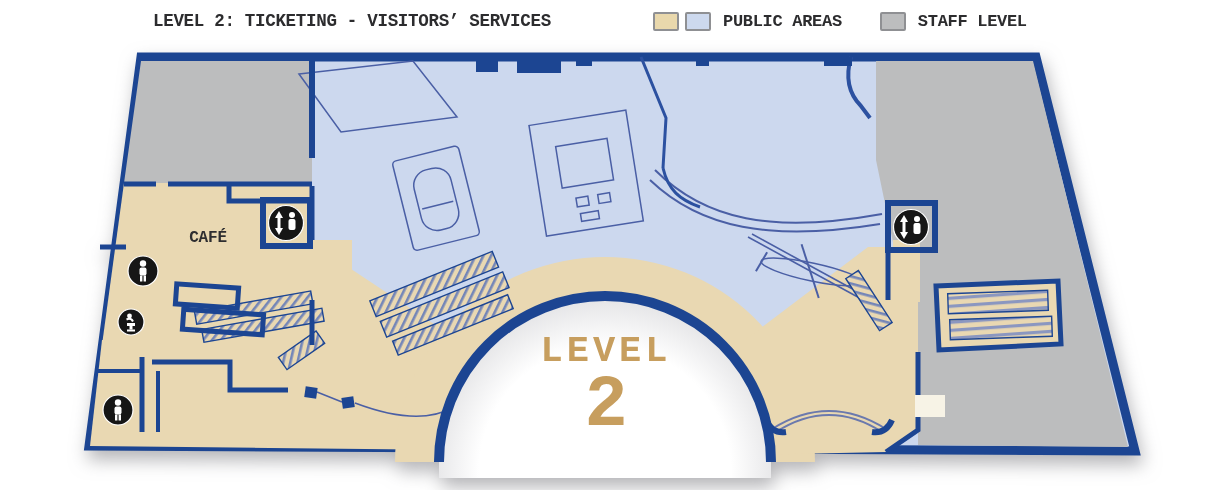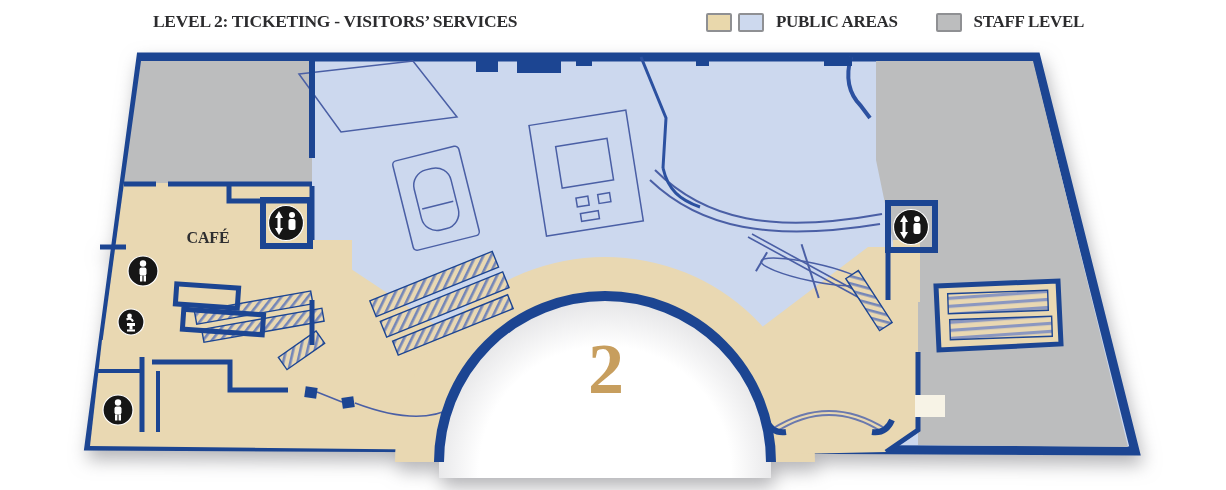--- a/index.html
+++ b/index.html
@@ -1,20 +1,20 @@
 <!DOCTYPE html>
 <html><head>
 <meta charset="utf-8">
 <style>
   html,body{margin:0;padding:0;background:#fff;}
   .stage{position:relative;width:1180px;height:490px;background:#ffffff;overflow:hidden;
-         font-family:Liberation Serif, serif;}
+         font-family:Liberation Mono, monospace;}
   .page-title{position:absolute;left:153px;top:11px;font-size:17.5px;font-weight:bold;
               color:#2c2c2e;letter-spacing:-0.3px;white-space:nowrap;}
-  .legend{position:absolute;left:706px;top:12px;display:flex;align-items:center;gap:6px;}
+  .legend{position:absolute;left:653px;top:12px;display:flex;align-items:center;gap:6px;}
   .swatch{width:26px;height:19px;border:2px solid #8f9093;box-sizing:border-box;border-radius:2px;}
   .legend-label{font-size:17px;font-weight:bold;color:#2c2c2e;letter-spacing:-0.3px;margin-left:6px;white-space:nowrap;}
   .legend-gap{width:26px;}
   .map-svg{position:absolute;left:0;top:0;filter:drop-shadow(3px 9px 9px rgba(105,105,112,.5));}
   .map-label{position:absolute;font-weight:bold;color:#2e2e30;letter-spacing:-0.2px;
              text-align:center;pointer-events:none;}
   .lbl-cafe{left:168px;top:229px;width:80px;font-size:16px;}
   .lbl-store{left:192px;top:409px;width:195px;font-size:15px;}
   .lbl-ticket{left:765px;top:361px;width:185px;font-size:13px;line-height:1.12;}
   .level-block{position:absolute;left:518px;top:333px;width:176px;text-align:center;pointer-events:none;}
@@ -205,16 +205,17 @@
       <circle cx="-1.5" cy="-6" r="2.4" fill="#fff"></circle>
       <path d="M-4.5,-2.5 q4.5,-2 6.5,2" stroke="#fff" stroke-width="2" fill="none"></path>
       <rect x="-4" y="1" width="8" height="3" fill="#fff"></rect>
       <rect x="-1.5" y="4" width="3" height="3.5" fill="#fff"></rect>
       <rect x="-4" y="7.5" width="8" height="2" fill="#fff"></rect>
     </g>
   </svg>
 
   <div class="map-label lbl-cafe">CAFÉ</div>
   <div class="level-block">
+    <div class="level-word">LEVEL</div>
     <div class="level-num">2</div>
   </div>
 
 </div>
 
 </body></html>

